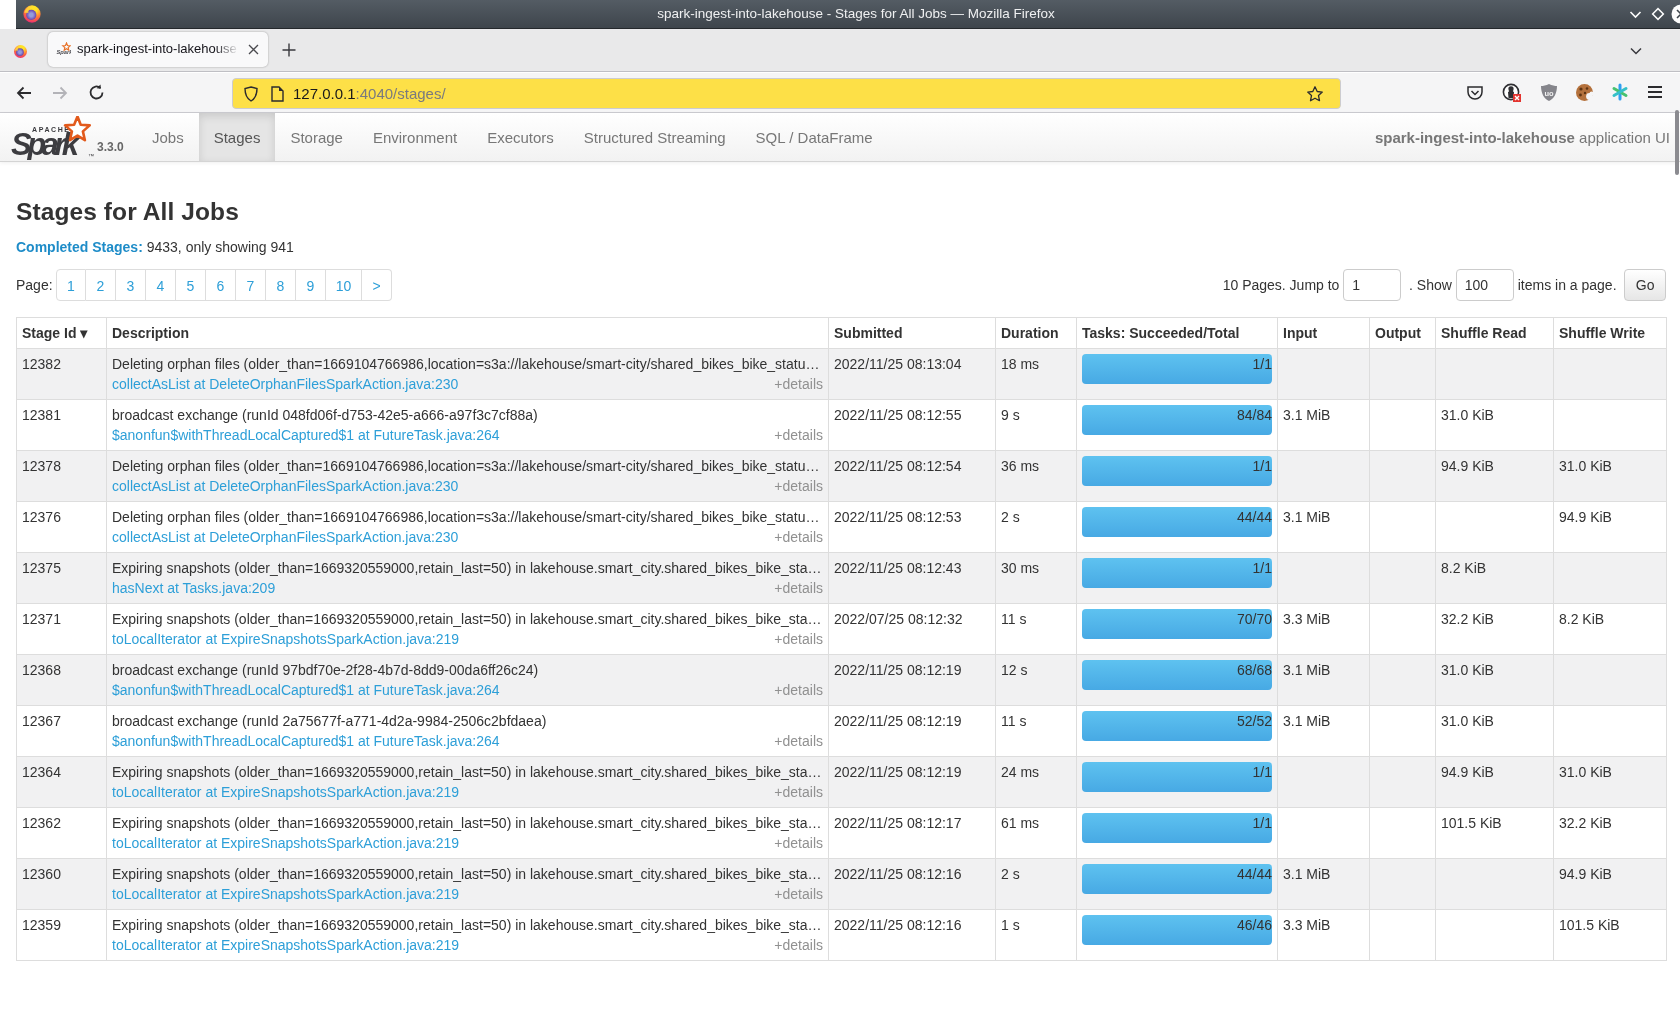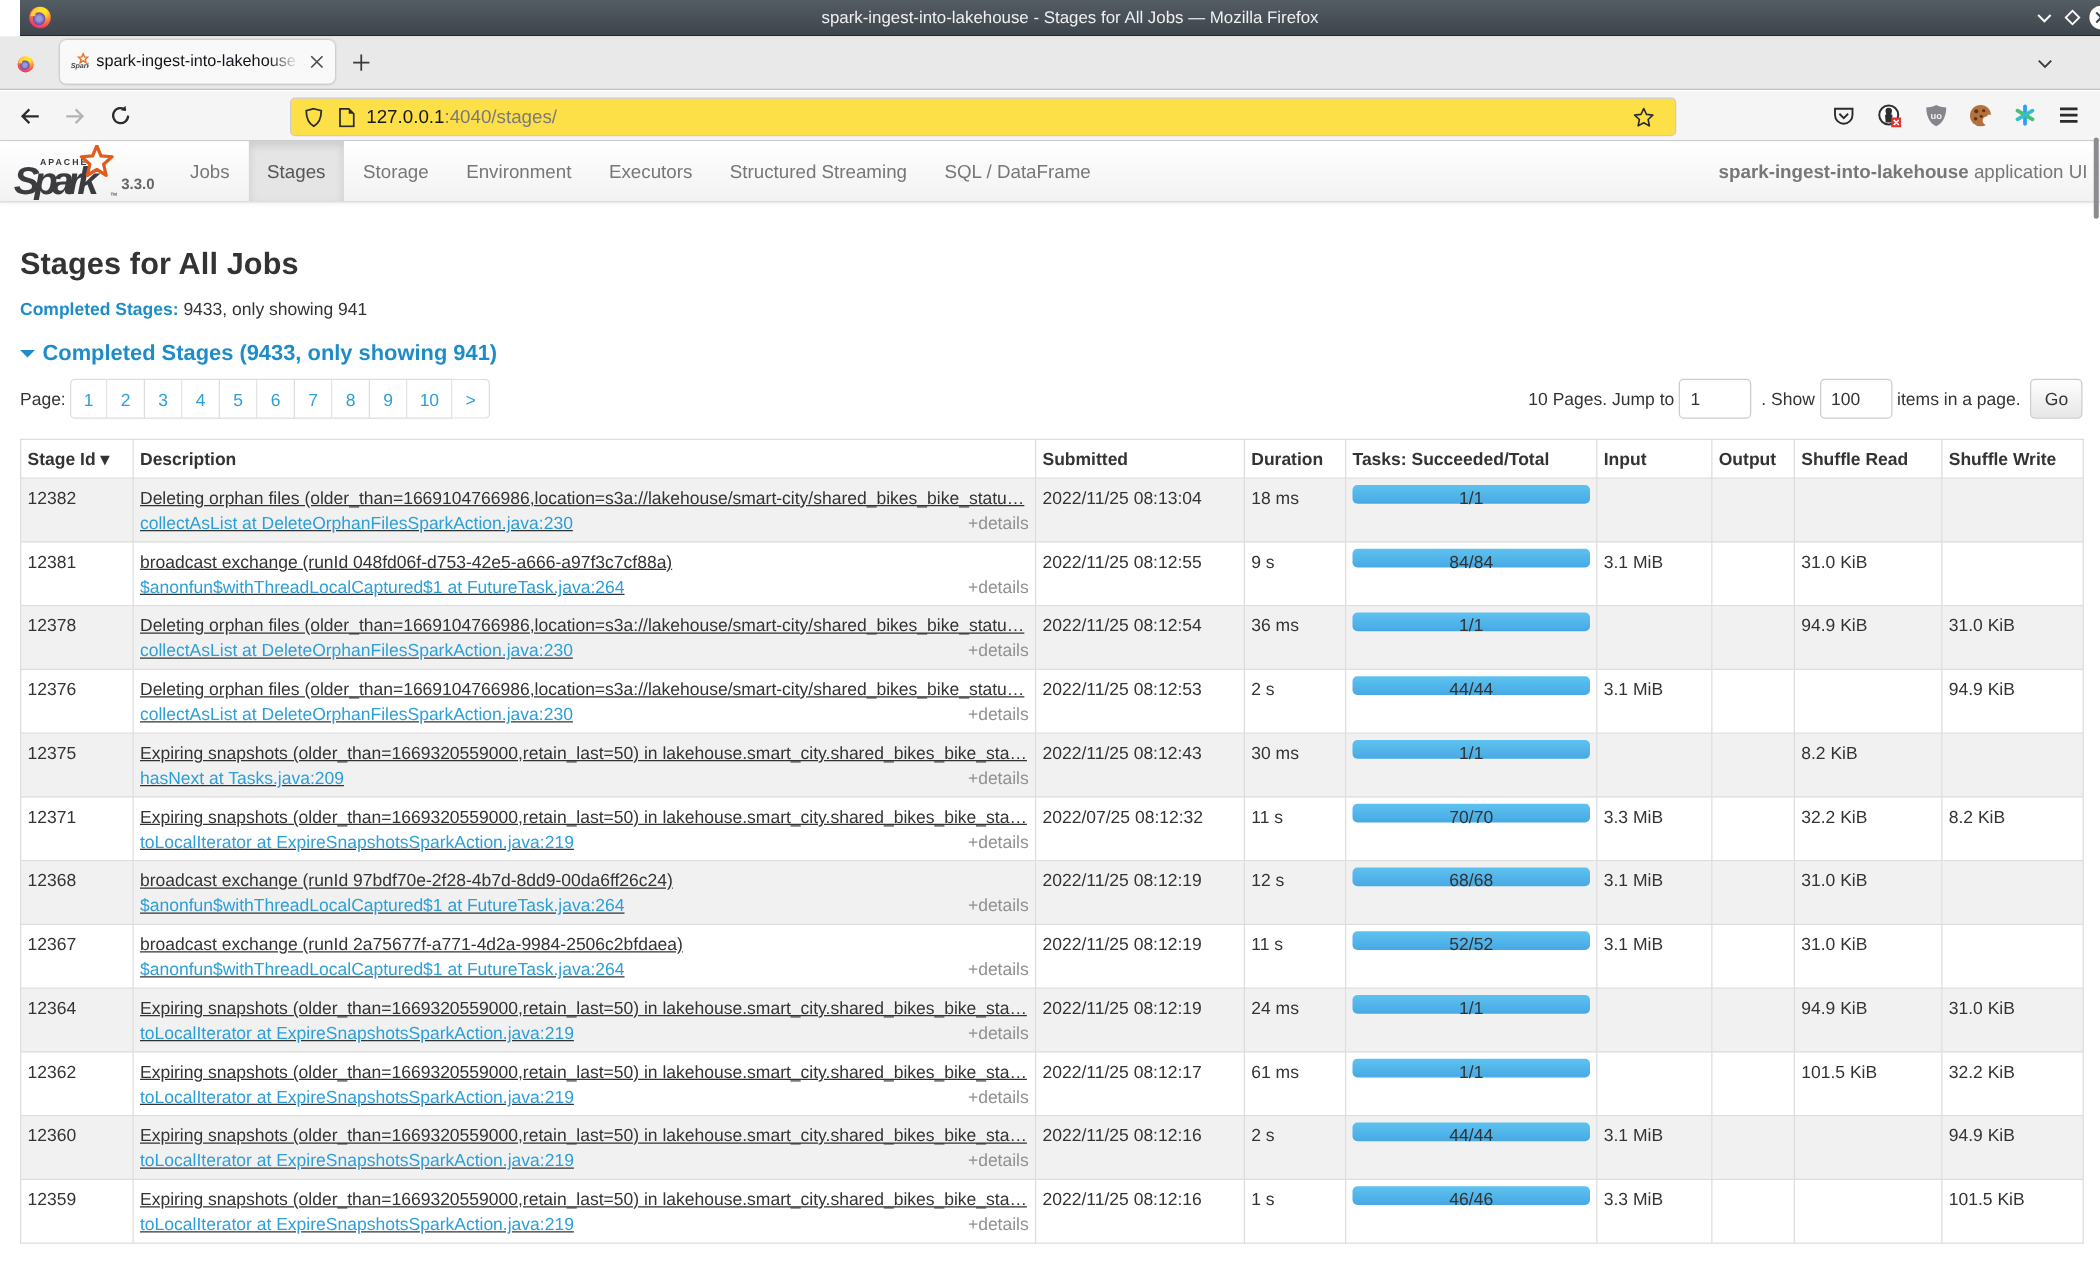--- a/index.html
+++ b/index.html
@@ -56,25 +56,25 @@
   font-family:"Liberation Sans",sans-serif; padding-left:8px; color:#333; vertical-align:top; }
 #jumpctl .go { display:inline-block; height:32px; line-height:30px; padding:0 10.5px; background:linear-gradient(#ffffff,#e6e6e6);
   border:1px solid #ccc; border-radius:4px; color:#333; font-size:14px; }
 #jumpctl span.t { display:inline-block; height:32px; line-height:32px; }
 
 table { border-collapse:collapse; margin-top:15px; table-layout:fixed; width:1650px; font-size:14px; color:#333; }
 th,td { border:1px solid #ddd; padding:5px; line-height:20px; vertical-align:top; text-align:left; }
 th { font-weight:bold; height:30px; }
 tbody tr { height:51px; }
 tbody tr:nth-child(odd) { background:#f1f1f2; }
-.dline { position:relative; white-space:nowrap; overflow:hidden;text-decoration:underline; }
+.dline { position:relative; white-space:nowrap; overflow:hidden; }
 .dlink a { color:#2d9fd8; text-decoration:none; }
 .det { position:absolute; right:0; top:0; color:#909090; }
-.prog { height:15px; border-radius:4px; background:linear-gradient(#5ec2f0,#47a9e4);
-  text-align:center; line-height:20px; color:#333; }
+.prog { height:30px; border-radius:4px; background:linear-gradient(#5ec2f0,#47a9e4);
+  text-align:right; line-height:20px; color:#333; }
 
 #sbar { position:absolute; right:1px; top:110px; width:4px; height:65px; background:#8b8b90; border-radius:2px; }
 .ic { position:absolute; }
 </style>
 </head>
 <body>
 <div id="titlebar">
   <div id="titletext">spark-ingest-into-lakehouse - Stages for All Jobs — Mozilla Firefox</div>
   <svg class="ic" style="left:6px;top:4px" width="20" height="20" viewBox="0 0 22 22">
     <defs>
@@ -215,21 +215,20 @@
         <a>SQL / DataFrame</a>
       </li>
   </ul>
   <div id="appname"><b>spark-ingest-into-lakehouse</b> application UI</div>
 </div>
 <div id="content">
   <h1>Stages for All Jobs</h1>
   <div id="sums">
     <div><strong><a>Completed Stages:</a></strong> 9433, only showing 941</div>
   </div>
-  <h4 class="collapsible"><span class="arr"></span>Completed Stages (9433, only showing 941)</h4>
   <div id="pagerow">
     <span class="plabel">Page:</span>
     <ul class="pagination">
       <li>
           <a>1</a>
         </li>
         <li>
           <a>2</a>
         </li>
         <li>

